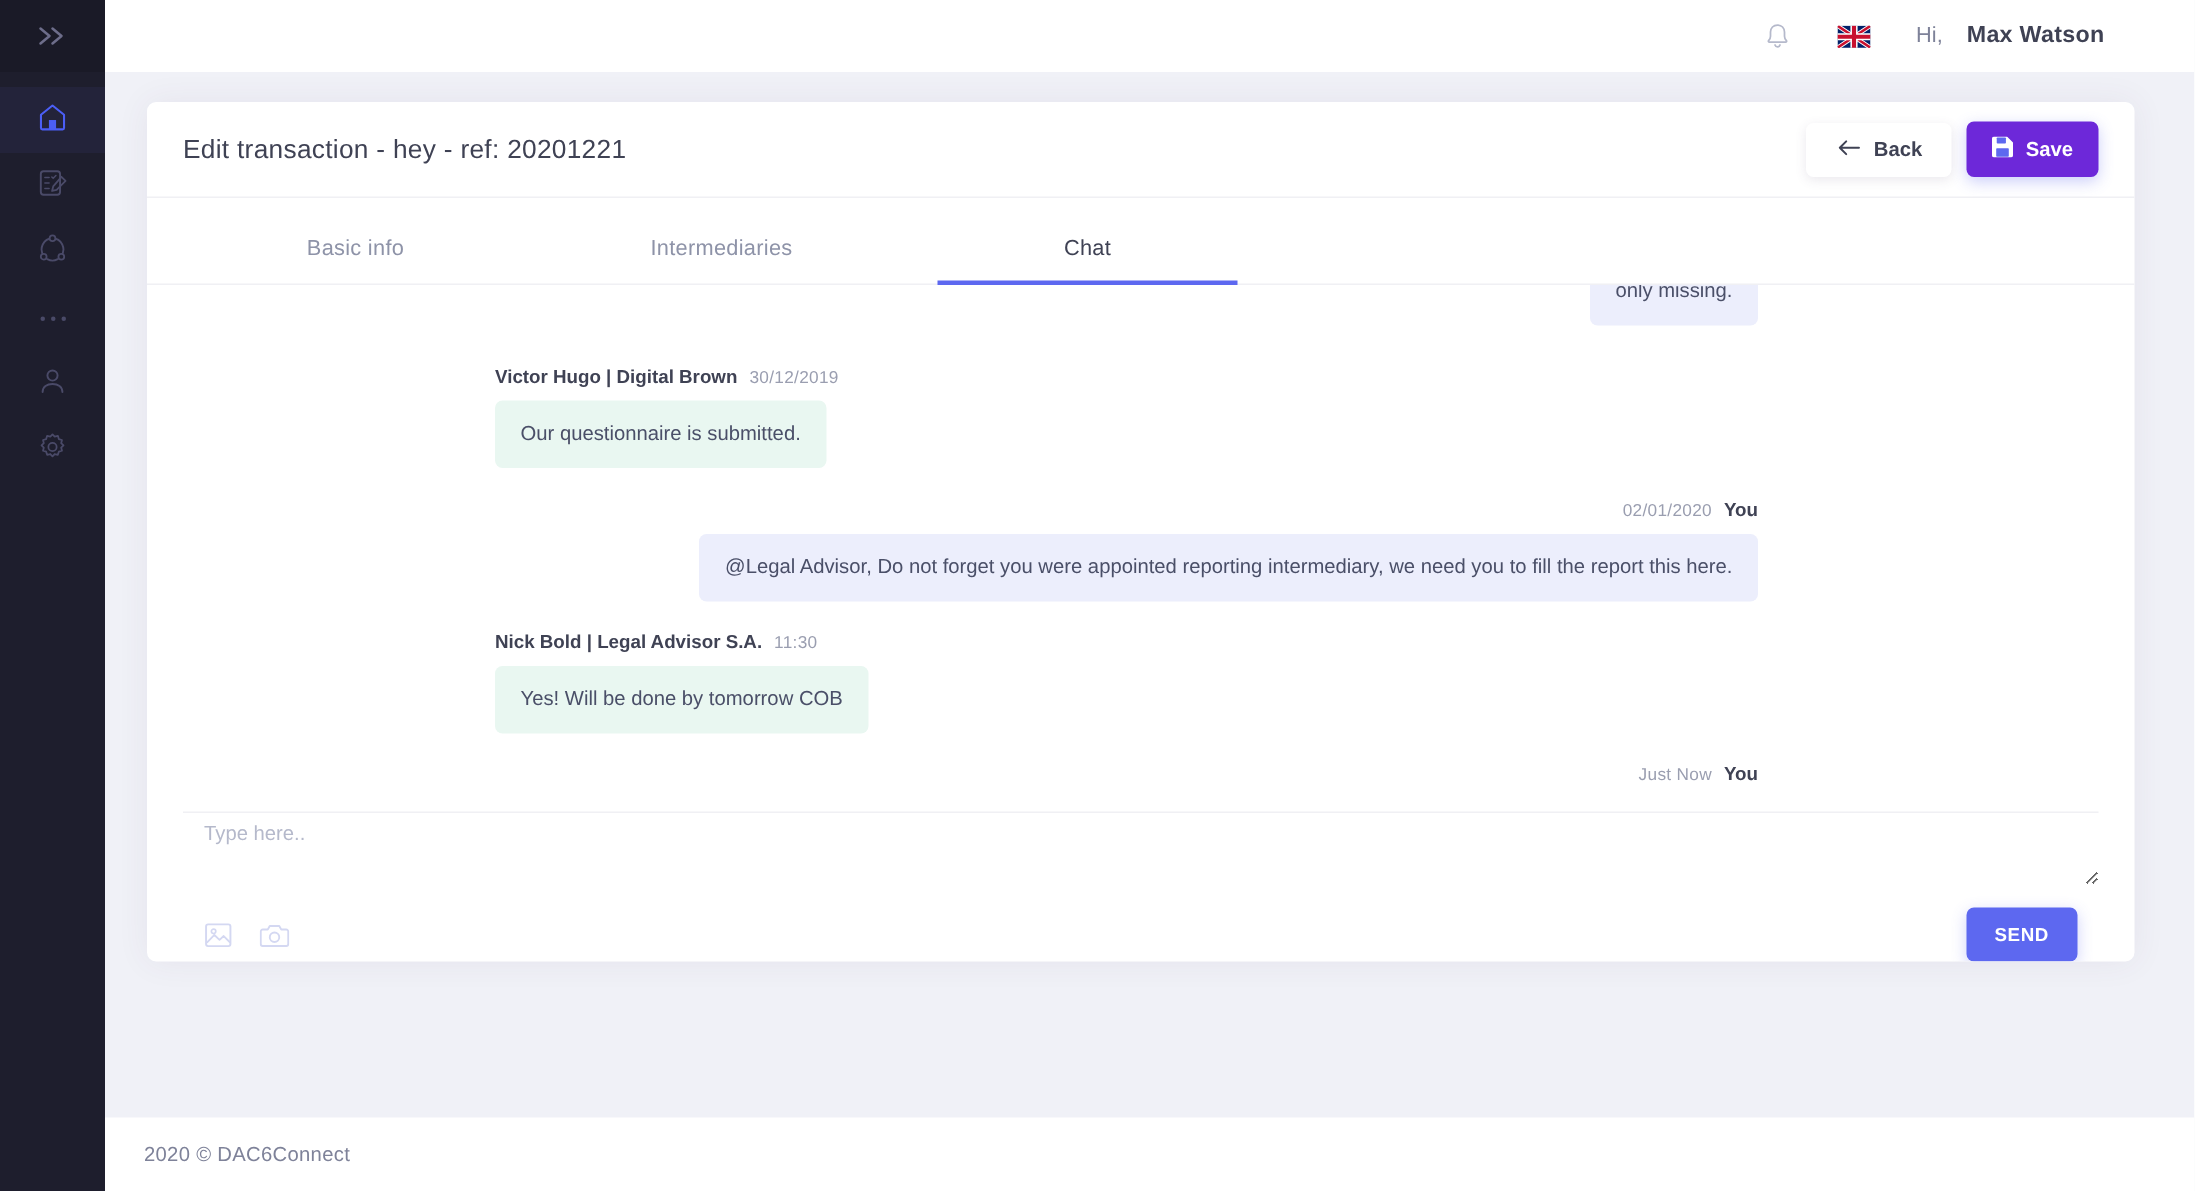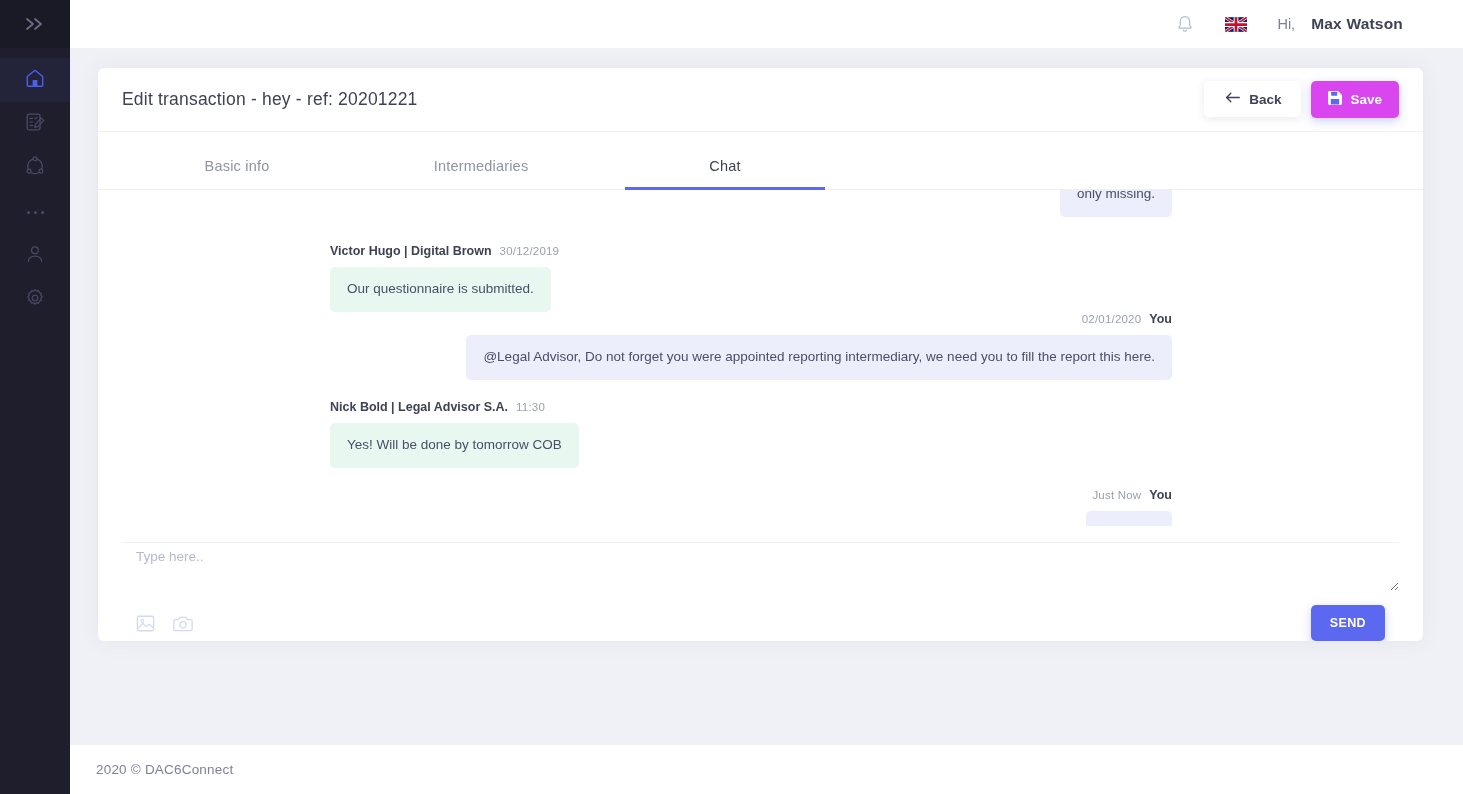--- a/index.html
+++ b/index.html
@@ -62,34 +62,34 @@
     display: flex; flex-direction: column;
     overflow: hidden;
   }
   .card-header {
     height: 64px; flex: 0 0 64px;
     display: flex; align-items: center; justify-content: space-between;
     padding: 0 24px;
     border-bottom: 1px solid #f0f0f4;
   }
   .card-title { font-size: 17.5px; color: #3f4254; font-weight: 500; letter-spacing: .2px; }
-  .hdr-actions { display: flex; align-items: flex-start; gap: 10px; }
+  .hdr-actions { display: flex; align-items: center; gap: 10px; }
   .btn {
     border: none; cursor: pointer; border-radius: 5px;
     font-family: "Liberation Sans", sans-serif;
     display: inline-flex; align-items: center; gap: 8px;
   }
   .btn-back {
     background: #ffffff; color: #3f4254;
     font-size: 13.5px; font-weight: 600;
     padding: 10px 20px;
     box-shadow: 0 2px 8px rgba(82,63,105,.12);
   }
   .btn-save {
-    background: #d946ef; color: #ffffff;
+    background: #6d28d9; color: #ffffff;
     font-size: 13.5px; font-weight: 600;
     padding: 10px 17px;
     box-shadow: 0 3px 10px rgba(93,104,240,.32);
   }
 
   .tabs {
     display: flex; padding: 0 39px; margin-top: 12px;
     border-bottom: 1px solid #f0f0f4;
     flex: 0 0 auto;
     gap: 44px;
@@ -305,21 +305,21 @@
             </div>
 
             <div class="msg left" style="margin-top:24px">
               <div class="msg-meta">
                 <span>Victor Hugo | Digital Brown</span>
                 <span class="time">30/12/2019</span>
               </div>
               <div class="bubble in">Our questionnaire is submitted.</div>
             </div>
 
-            <div class="msg right" style="">
+            <div class="msg right" style="margin-top:21px">
               <div class="msg-meta">
                 <span class="time">02/01/2020</span>
                 <span>You</span>
               </div>
               <div class="bubble out">@Legal Advisor, Do not forget you were appointed reporting intermediary, we need you to fill the report this here.</div>
             </div>
 
             <div class="msg left" style="margin-top:20px">
               <div class="msg-meta">
                 <span>Nick Bold | Legal Advisor S.A.</span>

